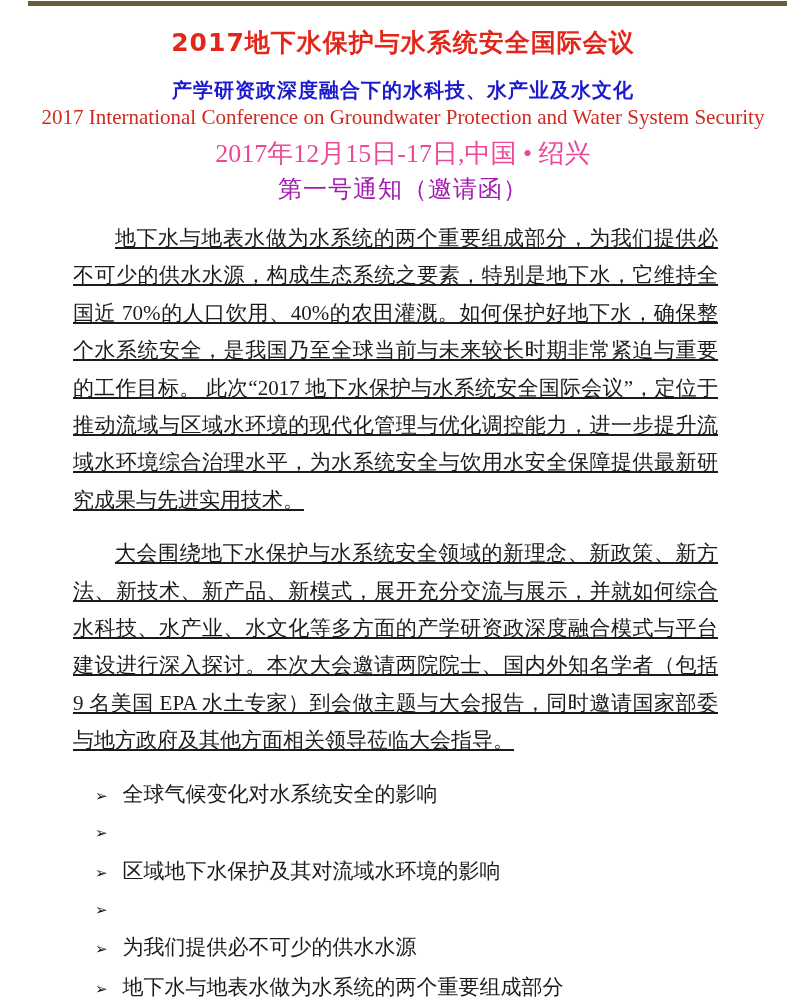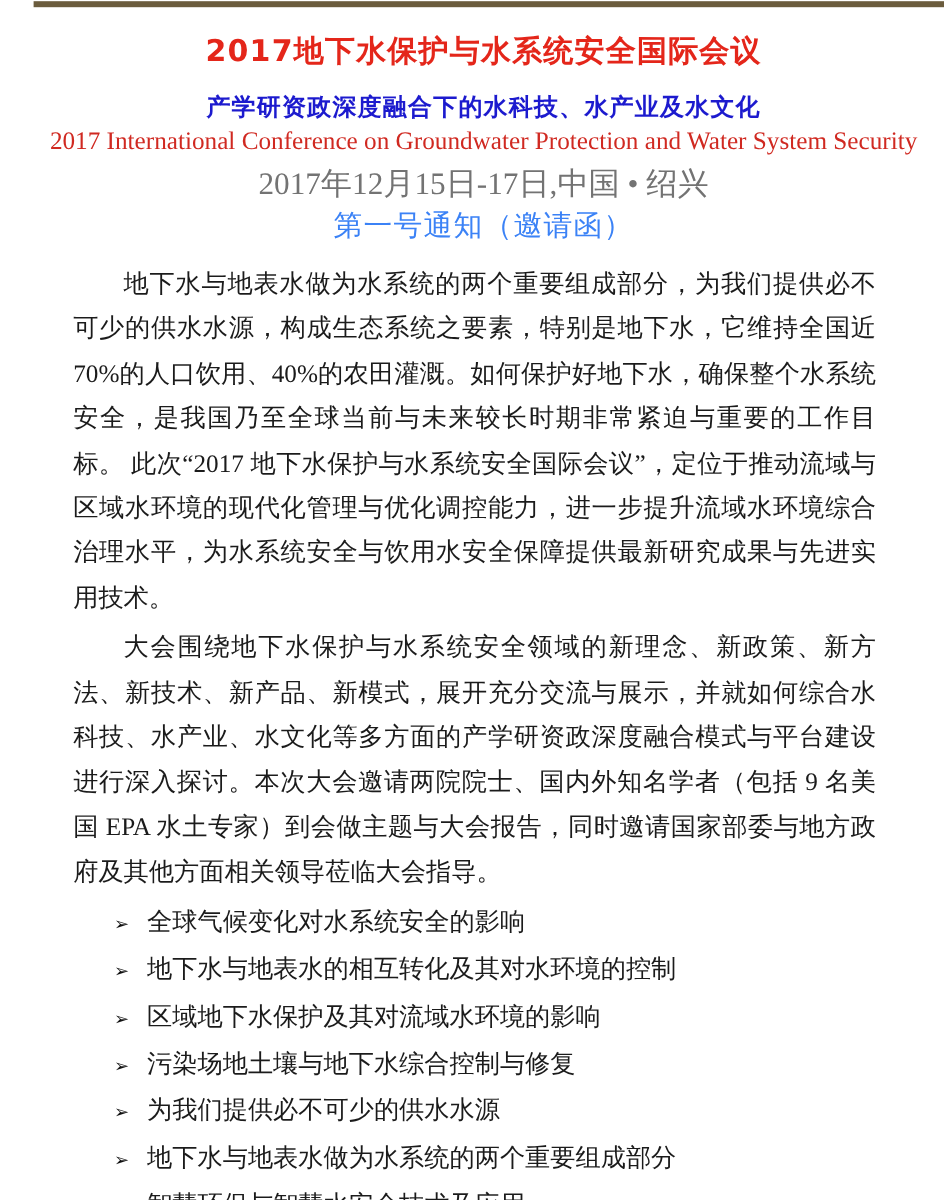--- a/index.html
+++ b/index.html
@@ -42,40 +42,41 @@
     margin: 4px 10px 0;
     font-family: "Liberation Serif", serif;
     font-size: 21px;
     line-height: 21px;
     color: #d02921;
   }
   .date-line {
     margin: 10px 10px 0;
     font-size: 26px;
     line-height: 31px;
-    color: #737373;
+    color: #ec4899;
   }
   .notice-line {
     margin: 6px 10px 0;
     font-size: 24px;
     line-height: 29px;
-    color: #3b82f6;
+    color: #a21caf;
     letter-spacing: 1px;
   }
   main {
     margin: 14px 53px 0 57px;
     color: #1b1b1b;
   }
   main p {
-    margin: 4px;
+    margin: 16px;
     font-size: 21px;
     line-height: 37.4px;
     text-indent: 2em;
     text-align: justify;
     text-justify: inter-ideograph;
+    text-decoration: underline;
   }
   ul.topics {
     list-style: none;
     margin: 0;
     padding: 0 0 0 38px;
   }
   li.topic {
     display: flex;
     align-items: baseline;
     font-size: 21px;
@@ -109,29 +110,27 @@
     <p>地下水与地表水做为水系统的两个重要组成部分，为我们提供必不可少的供水水源，构成生态系统之要素，特别是地下水，它维持全国近 70%的人口饮用、40%的农田灌溉。如何保护好地下水，确保整个水系统安全，是我国乃至全球当前与未来较长时期非常紧迫与重要的工作目标。 此次“2017 地下水保护与水系统安全国际会议”，定位于推动流域与区域水环境的现代化管理与优化调控能力，进一步提升流域水环境综合治理水平，为水系统安全与饮用水安全保障提供最新研究成果与先进实用技术。</p>
     <p>大会围绕地下水保护与水系统安全领域的新理念、新政策、新方法、新技术、新产品、新模式，展开充分交流与展示，并就如何综合水科技、水产业、水文化等多方面的产学研资政深度融合模式与平台建设进行深入探讨。本次大会邀请两院院士、国内外知名学者（包括 9 名美国 EPA 水土专家）到会做主题与大会报告，同时邀请国家部委与地方政府及其他方面相关领导莅临大会指导。</p>
 
     <ul class="topics">
       <li class="topic">
         <span class="arrow">➢</span>
         <span class="t">全球气候变化对水系统安全的影响</span>
       </li>
       <li class="topic">
         <span class="arrow">➢</span>
-        <span class="t">地下水与地表水的相互转化及其对水环境的控制</span>
       </li>
       <li class="topic">
         <span class="arrow">➢</span>
         <span class="t">区域地下水保护及其对流域水环境的影响</span>
       </li>
       <li class="topic">
         <span class="arrow">➢</span>
-        <span class="t">污染场地土壤与地下水综合控制与修复</span>
       </li>
       <li class="topic">
         <span class="arrow">➢</span>
         <span class="t">为我们提供必不可少的供水水源</span>
       </li>
       <li class="topic">
         <span class="arrow">➢</span>
         <span class="t">地下水与地表水做为水系统的两个重要组成部分</span>
       </li>
       <li class="topic">

